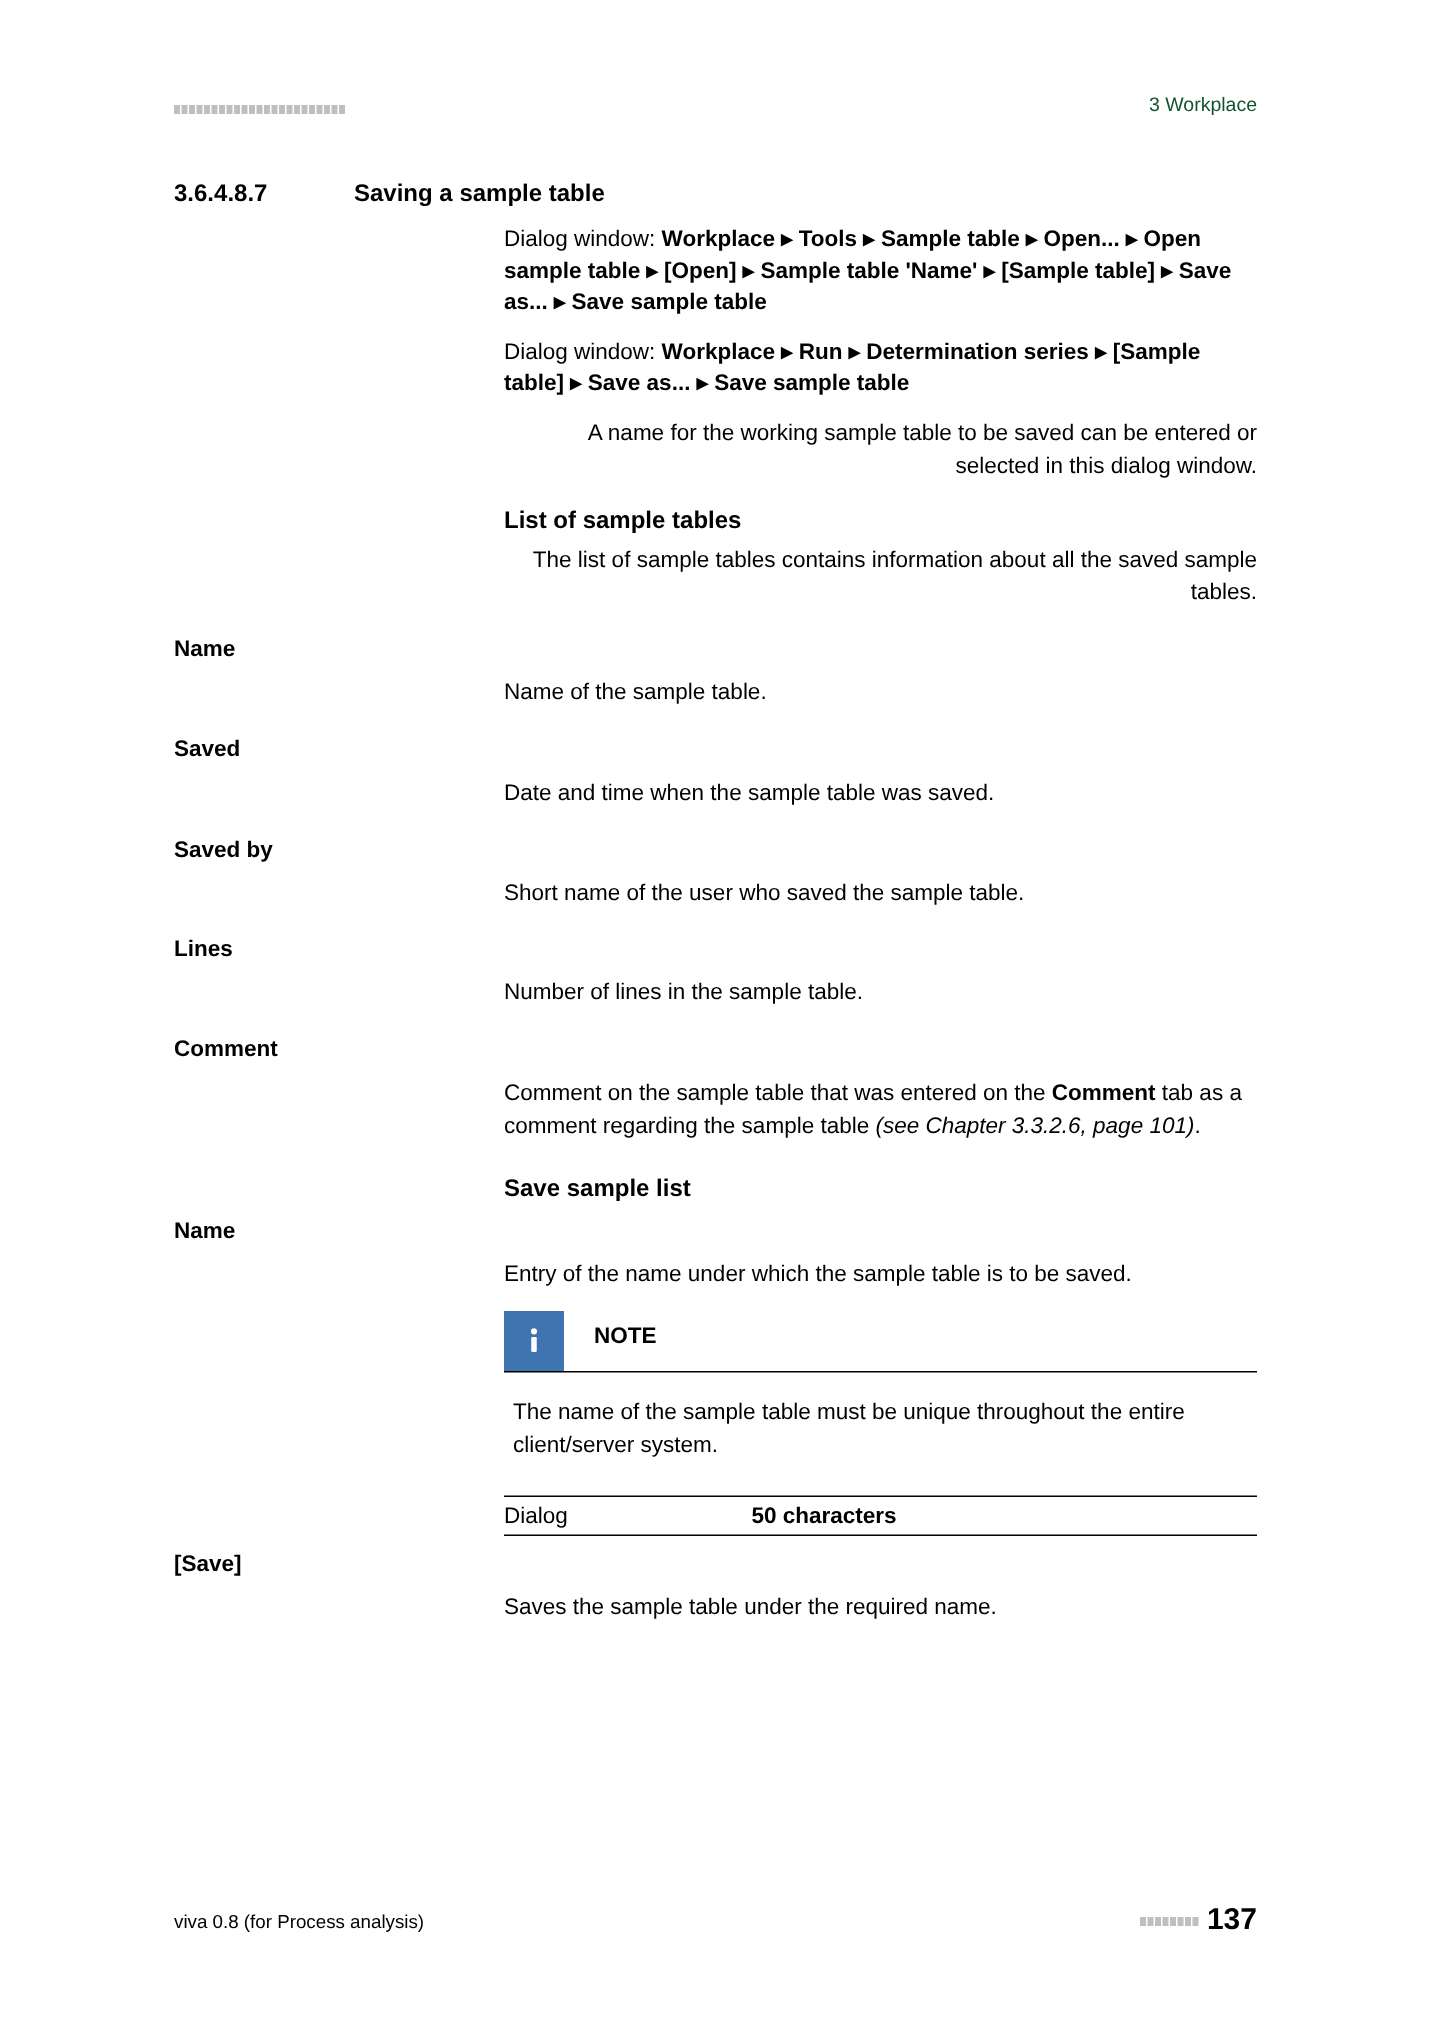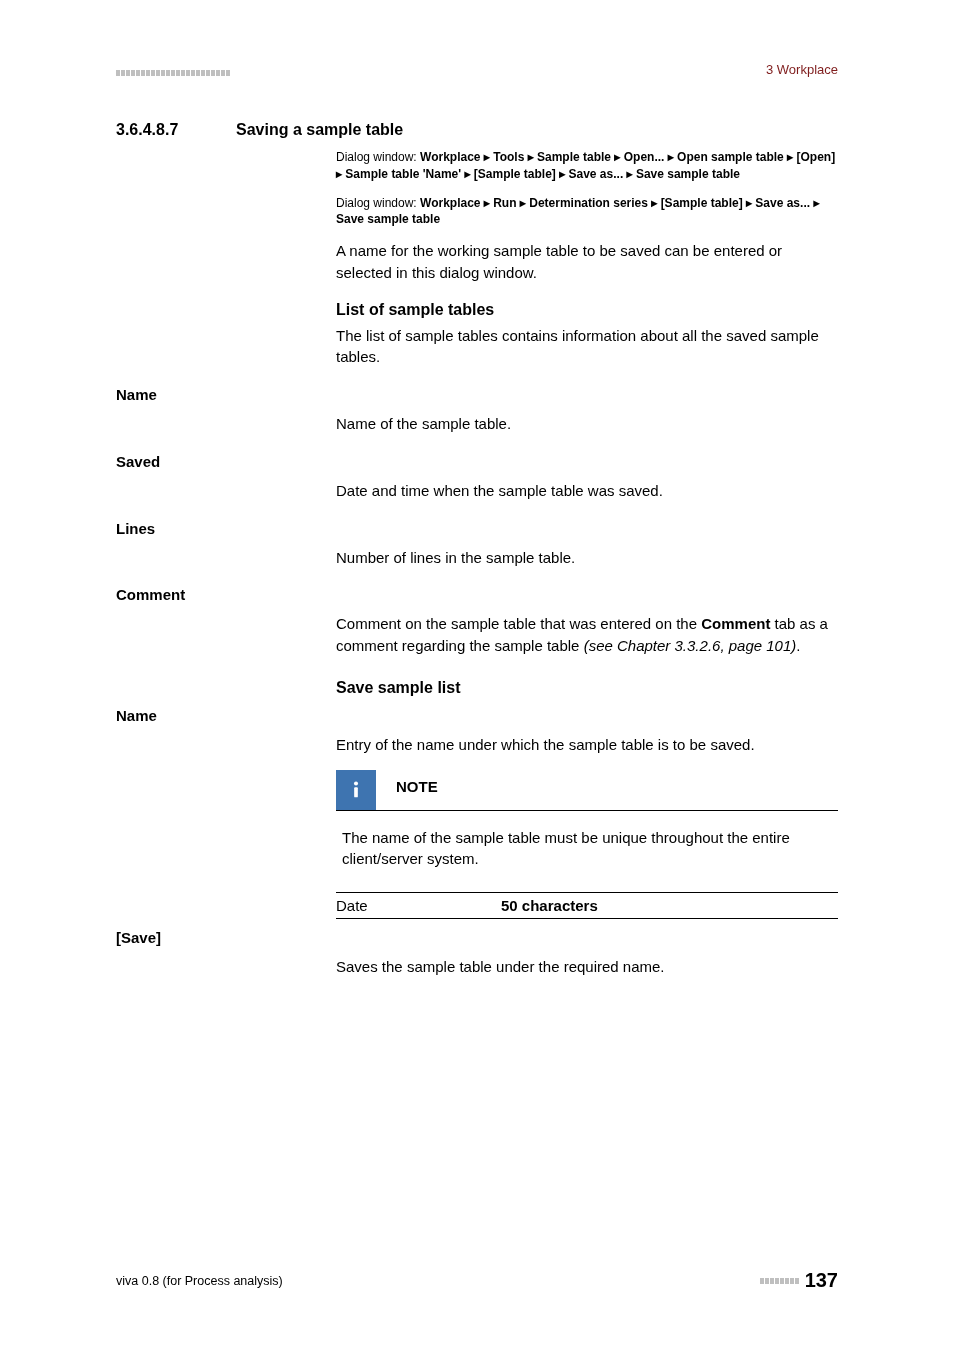--- a/index.html
+++ b/index.html
@@ -26,45 +26,46 @@
     height: 7px;
     display: flex;
     gap: 1px;
   }
   .header-dashes span {
     display: inline-block;
     width: 4px;
     height: 6px;
     background: #bfbfbf;
   }
-  .header-right { color: #7f1d1d; }
+  .header-right { color: #14532d; }
   .section-num {
     float: left;
     font-weight: 700;
     font-size: 16px;
     width: 120px;
   }
   .section-title-wrap { margin-left: 120px; }
   .section-heading {
     font-weight: 700;
     font-size: 16px;
     margin-bottom: 10px;
   }
   .content-col { margin-left: 220px; }
   .dialog-line {
-    font-size: 12px;
+    font-size: 15px;
     line-height: 1.4;
     margin-bottom: 12px;
   }
   .dialog-line .lead { font-weight: 400; }
   .dialog-line b { font-weight: 700; }
   .body-text {
     font-size: 15px;
     line-height: 1.45;
     margin-bottom: 16px;
+    text-align: right;
   }
   .subhead {
     font-weight: 700;
     font-size: 16px;
     margin-top: 17px;
     margin-bottom: 6px;
   }
   .field-block { margin-top: 18px; }
   .field-label {
     font-weight: 700;
@@ -190,20 +191,24 @@
   <div class="field-block">
     <div class="field-label">Name</div>
     <div class="field-desc">Name of the sample table.</div>
   </div>
 
   <div class="field-block">
     <div class="field-label">Saved</div>
     <div class="field-desc">Date and time when the sample table was saved.</div>
   </div>
 
+  <div class="field-block">
+    <div class="field-label">Saved by</div>
+    <div class="field-desc">Short name of the user who saved the sample table.</div>
+  </div>
 
   <div class="field-block">
     <div class="field-label">Lines</div>
     <div class="field-desc">Number of lines in the sample table.</div>
   </div>
 
   <div class="field-block">
     <div class="field-label">Comment</div>
     <div class="field-desc">
       <span>Comment on the sample table that was entered on the </span><span class="boldword">Comment</span><span> tab as a comment regarding the sample table </span><span class="italic">(see Chapter 3.3.2.6, page 101)</span><span>.</span>
@@ -226,21 +231,21 @@
             <circle cx="12" cy="5" r="2.2"></circle>
             <rect x="10" y="9" width="4" height="11" rx="1"></rect>
           </svg>
       </div>
       <div class="note-label">NOTE</div>
     </div>
     <div class="note-text">The name of the sample table must be unique throughout the entire client/server system.</div>
   </div>
 
   <div class="entry-row">
-    <div class="left">Date</div>
+    <div class="left">Dialog</div>
     <div class="right">50 characters</div>
   </div>
 
   <div class="field-block" style="margin-top:10px;">
     <div class="field-label">[Save]</div>
     <div class="field-desc">Saves the sample table under the required name.</div>
   </div>
 
   <div class="footer">
     <div>viva 0.8 (for Process analysis)</div>

